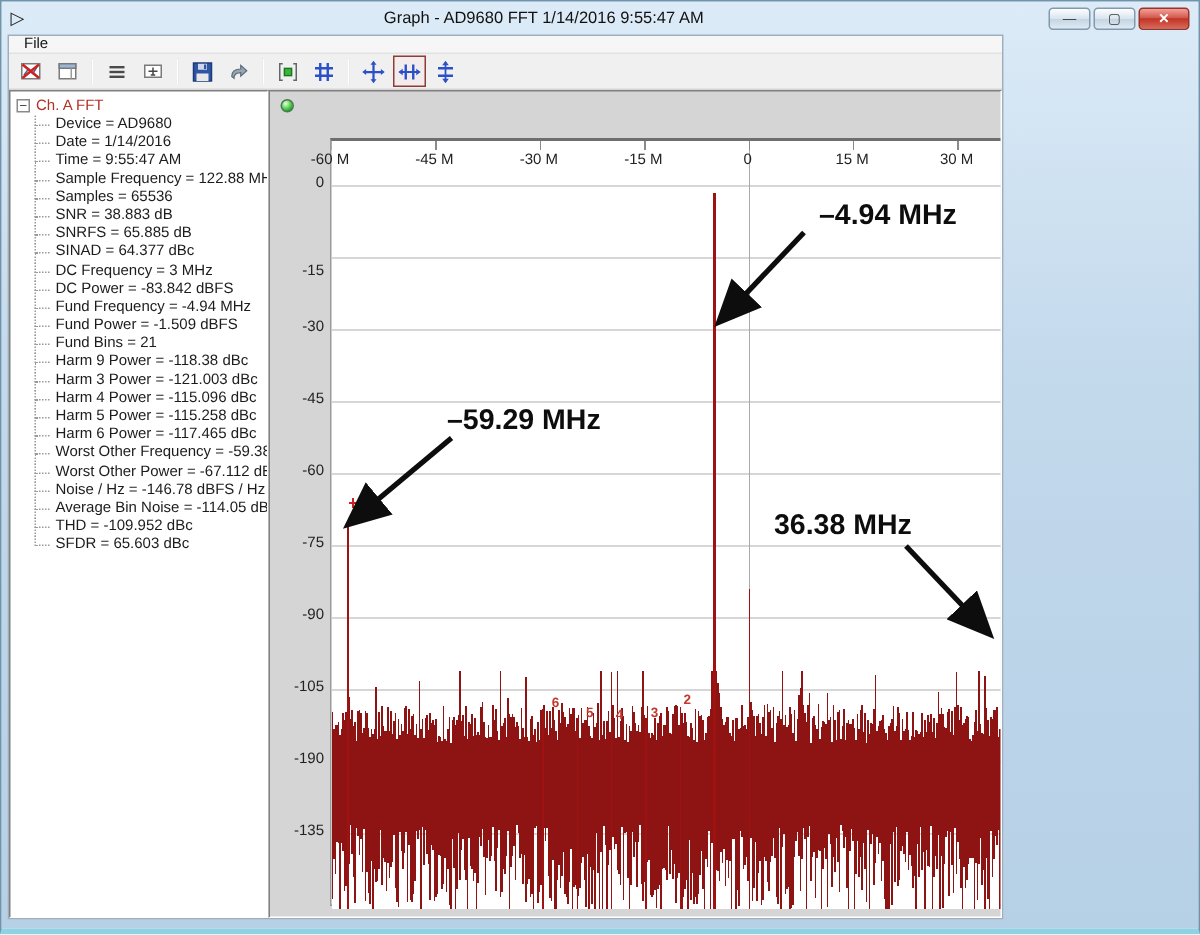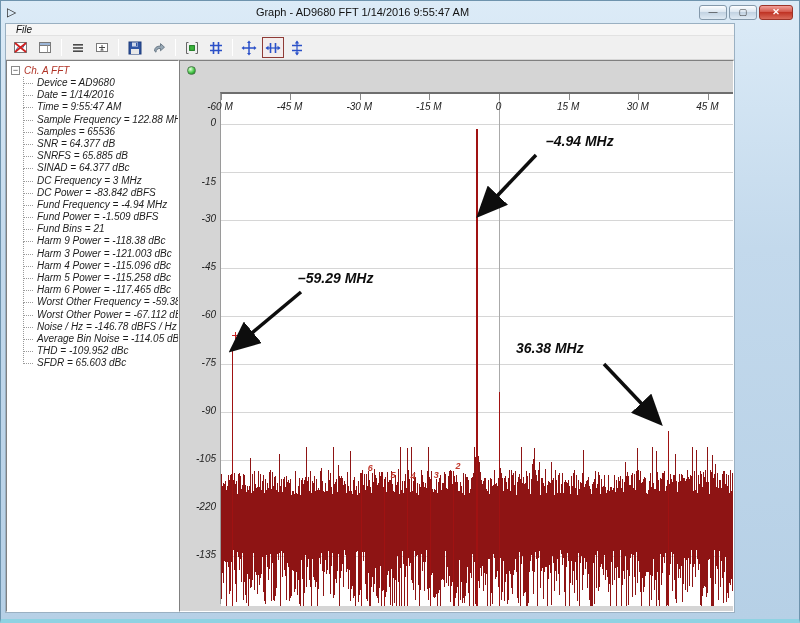--- a/index.html
+++ b/index.html
@@ -17,21 +17,21 @@
   .titlebar { position:absolute; top:0; left:0; right:0; height:22px; display:flex; align-items:center; padding:0 6px; }
   .title-icon { width:14px; height:14px; font-size:12px; line-height:14px; color:#222; margin-right:5px; }
   .title-text { font-size:11px; color:#111; flex:1; white-space:nowrap; overflow:hidden;text-align:center; }
   .win-controls { display:flex; gap:2px; }
   .win-btn { width:28px; height:15px; border:1px solid #8499ab; border-radius:3px;
     background:linear-gradient(#fdfeff,#d8e4ef 50%,#c3d3e2 50%,#dfeaf4);
     font-size:9px; line-height:13px; text-align:center; color:#333; cursor:pointer; }
   .win-btn.close { background:linear-gradient(#f2a099,#d3584b 45%,#c03425 50%,#d96a5a); color:#fff; border-color:#9c3328; width:34px; font-weight:bold; }
 
   
-  .client { position:absolute; left:4px; top:22px; width:730px; bottom:6px; background:#f0f0f0; border:1px solid #9ab0c2; display:flex; flex-direction:column;font-style:italic; }
+  .client { position:absolute; left:4px; top:22px; width:664px; bottom:6px; background:#f0f0f0; border:1px solid #9ab0c2; display:flex; flex-direction:column; }
   .menubar { height:12px; background:#f6f6f6; display:flex; align-items:center; padding-left:6px; border-bottom:1px solid #e2e2e2; }
   .menu-item { font-size:10px; color:#111; padding:0 4px; cursor:default; }
   .toolbar { height:24px; background:#f0f0f0; border-bottom:1px solid #d6d6d6; display:flex; align-items:center; padding-left:3px; }
   .tb-group { display:flex; align-items:center; }
   .tb-sep { width:1px; height:17px; background:#b8b8b8; border-right:1px solid #fff; margin:0 4px; }
   .tb-btn { width:22px; height:21px; margin:0 1px; border:1px solid transparent; display:flex; align-items:center; justify-content:center; cursor:pointer; }
   .tb-btn.selected { border:1px solid #8f3b36; background:#f3ecec; }
   .tb-btn svg { width:16px; height:16px; display:block; }
 
   .main { flex:1; display:flex; overflow:hidden; }
@@ -52,21 +52,21 @@
   .chart-panel { flex:1; position:relative; background:#d5d5d5; border:1px solid; border-color:#808080 #fff #fff #808080; overflow:hidden; }
   .led { position:absolute; left:7px; top:5px; width:9px; height:9px; border-radius:50%;
     background:radial-gradient(circle at 35% 30%, #eaffe2 0%, #5fd45e 45%, #26a32c 75%, #157a1c 100%);
     border:1px solid #4a7a4a; }
   .plot { position:absolute; left:40px; top:31px; width:557px; height:512px; background:#fff;
     border:1px solid #9a9a9a; border-top:2px solid #6e6e6e; }
   .plot svg { position:absolute; left:0; top:0; }
   .xlabel { position:absolute; top:13px; font-size:10px; color:#222; transform:translateX(-50%); white-space:nowrap;margin-top:27px; }
   .ylabel { position:absolute; left:2px; width:34px; text-align:right; font-size:10px; color:#222; transform:translateY(-50%); }
   .overlay { position:absolute; left:0; top:0; pointer-events:none; }
-  .annotation-text { position:absolute; font-size:14px; font-weight:bold; color:#0d0d0d; white-space:nowrap; }
+  .annotation-text { position:absolute; font-size:19px; font-weight:bold; color:#0d0d0d; white-space:nowrap; }
   .harm-label { position:absolute; font-size:9px; color:#c23a2e; transform:translate(-50%,-50%); font-weight:bold; }
   .watermark { position:absolute; right:6px; bottom:1px; font-size:15px; font-weight:bold; letter-spacing:1px; color:#9ccf92; opacity:.9; }
 </style>
 </head>
 <body>
 
 <div class="window">
 
   <div class="titlebar">
     <span class="title-icon">▷</span>
@@ -198,21 +198,21 @@
         <div class="tree-root-row">
           <span class="expand-box">−</span>
           <span class="tree-root-label">Ch. A FFT</span>
         </div>
         <ul class="tree" id="tree-list">
             <li>Device = AD9680</li>
             <li>Date = 1/14/2016</li>
             <li>Time = 9:55:47 AM</li>
             <li>Sample Frequency = 122.88 MHz</li>
             <li>Samples = 65536</li>
-            <li>SNR = 64.377 dB</li>
+            <li>SNR = 38.883 dB</li>
             <li>SNRFS = 65.885 dB</li>
             <li>SINAD = 64.377 dBc</li>
             <li>DC Frequency = 3 MHz</li>
             <li>DC Power = -83.842 dBFS</li>
             <li>Fund Frequency = -4.94 MHz</li>
             <li>Fund Power = -1.509 dBFS</li>
             <li>Fund Bins = 21</li>
             <li>Harm 9 Power = -118.38 dBc</li>
             <li>Harm 3 Power = -121.003 dBc</li>
             <li>Harm 4 Power = -115.096 dBc</li>
@@ -275,21 +275,21 @@
           <span class="xlabel" style="left: 527.375px;">45 M</span>
           <span class="xlabel" style="left: 597px;">60 M</span>
           <span class="ylabel" style="top: 61.08px;">0</span>
           <span class="ylabel" style="top: 120px;">-15</span>
           <span class="ylabel" style="top: 157.08px;">-30</span>
           <span class="ylabel" style="top: 205.08px;">-45</span>
           <span class="ylabel" style="top: 253.08px;">-60</span>
           <span class="ylabel" style="top: 301.08px;">-75</span>
           <span class="ylabel" style="top: 349.08px;">-90</span>
           <span class="ylabel" style="top: 397.08px;">-105</span>
-          <span class="ylabel" style="top: 445.08px;">-220</span>
+          <span class="ylabel" style="top: 445.08px;">-190</span>
           <span class="ylabel" style="top: 493.08px;">-135</span>
           <span class="harm-label" style="left: 278.118px; top: 405.08px;">2</span>
           <span class="harm-label" style="left: 256.302px; top: 413.72px;">3</span>
           <span class="harm-label" style="left: 233.093px; top: 414.68px;">4</span>
           <span class="harm-label" style="left: 213.134px; top: 413.72px;">5</span>
           <span class="harm-label" style="left: 190.39px; top: 406.68px;">6</span>
           <div class="annotation-text" style="left: 366px; top: 72px;">–4.94 MHz</div>
           <div class="annotation-text" style="left: 118px; top: 209px;">–59.29 MHz</div>
           <div class="annotation-text" style="left: 336px; top: 279px;">36.38 MHz</div>
           <div class="overlay"><svg width="606" height="560">

